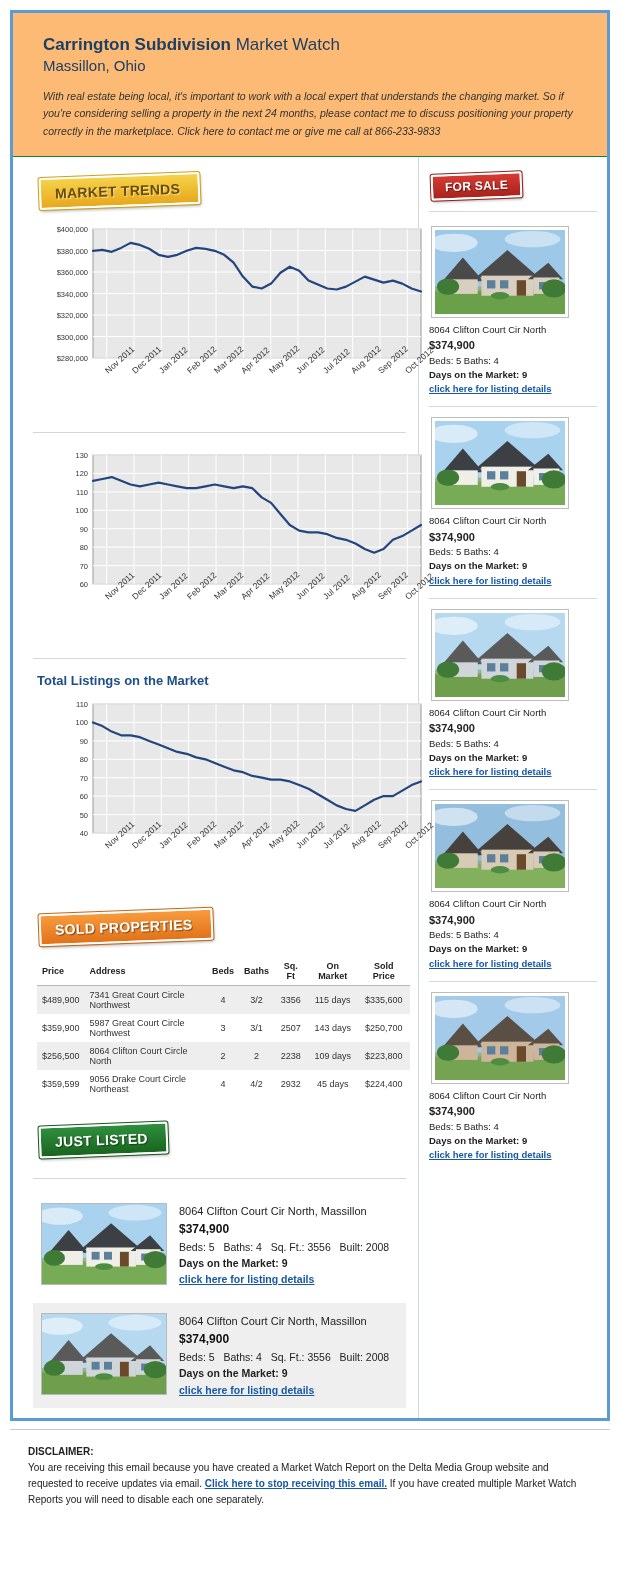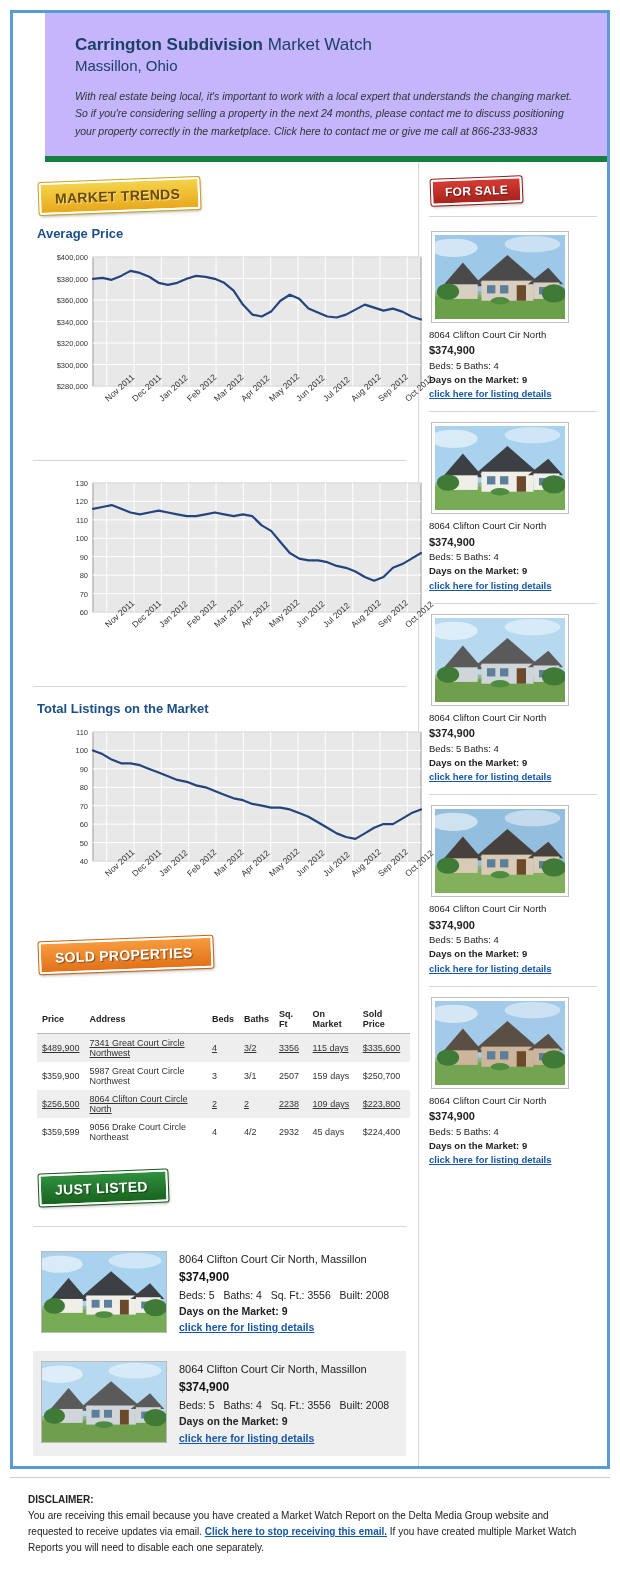--- a/index.html
+++ b/index.html
@@ -16,23 +16,22 @@
     position:relative;
     padding:10px 10px 0 10px;
   }
   .outer-frame {
     border:3px solid #5b9bd5;
     background:#ffffff;
   }
   
   .header {
     padding:22px 30px 16px 30px;
-    border-bottom:6px solid #15803d;
-    background:#c4b5fd;
-    margin-left:32px;
+    border-bottom:1px solid #15803d;
+    background:#fdba74;
   }
   .header h1 {
     margin:0 0 2px 0;
     font-size:17px;
     font-weight:normal;
     color:#1c3f66;
   }
   .header h1 .bold { font-weight:bold; }
   .header h2 {
     margin:0 0 14px 0;
@@ -136,36 +135,35 @@
     border:0;
     border-top:1px solid #d6d6d6;
     margin:8px 0 14px 0;
   }
   
   table.sold {
     width:100%;
     border-collapse:collapse;
     font-size:9px;
     margin-left:4px;
-    margin-top:20px;
   }
   table.sold th {
     text-align:left;
     font-size:9px;
     font-weight:bold;
     color:#222;
     padding:4px 5px;
     border-bottom:1px solid #b9b9b9;
   }
   table.sold td {
     padding:4px 5px;
     color:#333;
   }
-  table.sold tr.alt td { background:#eeeeee;text-decoration:underline; }
-  table.sold td.num, table.sold th.num { }
+  table.sold tr.alt td { background:#eeeeee; }
+  table.sold td.num, table.sold th.num { text-align:center; }
   table.sold td.price { text-align:left; }
   
   .listing {
     display:flex;
     gap:12px;
     padding:10px 8px;
     margin-top:6px;
     align-items:flex-start;
   }
   .listing.shade { background:#efefef; }
@@ -221,21 +219,20 @@
   </div>
 
   <div class="body-wrap">
 
     <div class="left-col">
 
       <div class="ribbon yellow">MARKET TRENDS</div>
 
       
       <div class="chart-block">
-        <div class="chart-title">Average Price</div>
         <div class="chart-area">
           <svg class="chart-svg" id="chart0" width="390" height="145">
                 <rect x="56" y="8" width="328" height="129" fill="#e8e8e8" stroke="#9a9a9a" stroke-width="1"></rect>
                 <line x1="56" y1="137.0" x2="384" y2="137.0" stroke="#ffffff" stroke-width="1"></line>
                 <text x="51" y="140.0" font-size="7.5" font-family="Liberation Sans, sans-serif" fill="#333" text-anchor="end">$280,000</text>
                 <line x1="56" y1="115.5" x2="384" y2="115.5" stroke="#ffffff" stroke-width="1"></line>
                 <text x="51" y="118.5" font-size="7.5" font-family="Liberation Sans, sans-serif" fill="#333" text-anchor="end">$300,000</text>
                 <line x1="56" y1="94.0" x2="384" y2="94.0" stroke="#ffffff" stroke-width="1"></line>
                 <text x="51" y="97.0" font-size="7.5" font-family="Liberation Sans, sans-serif" fill="#333" text-anchor="end">$320,000</text>
                 <line x1="56" y1="72.5" x2="384" y2="72.5" stroke="#ffffff" stroke-width="1"></line>
@@ -407,21 +404,21 @@
                 <td class="num">3356</td>
                 <td class="num">115 days</td>
                 <td class="num">$335,600</td>
               </tr>
               <tr class="">
                 <td class="price">$359,900</td>
                 <td class="price">5987 Great Court Circle Northwest</td>
                 <td class="num">3</td>
                 <td class="num">3/1</td>
                 <td class="num">2507</td>
-                <td class="num">159 days</td>
+                <td class="num">143 days</td>
                 <td class="num">$250,700</td>
               </tr>
               <tr class="alt">
                 <td class="price">$256,500</td>
                 <td class="price">8064 Clifton Court Circle North</td>
                 <td class="num">2</td>
                 <td class="num">2</td>
                 <td class="num">2238</td>
                 <td class="num">109 days</td>
                 <td class="num">$223,800</td>

